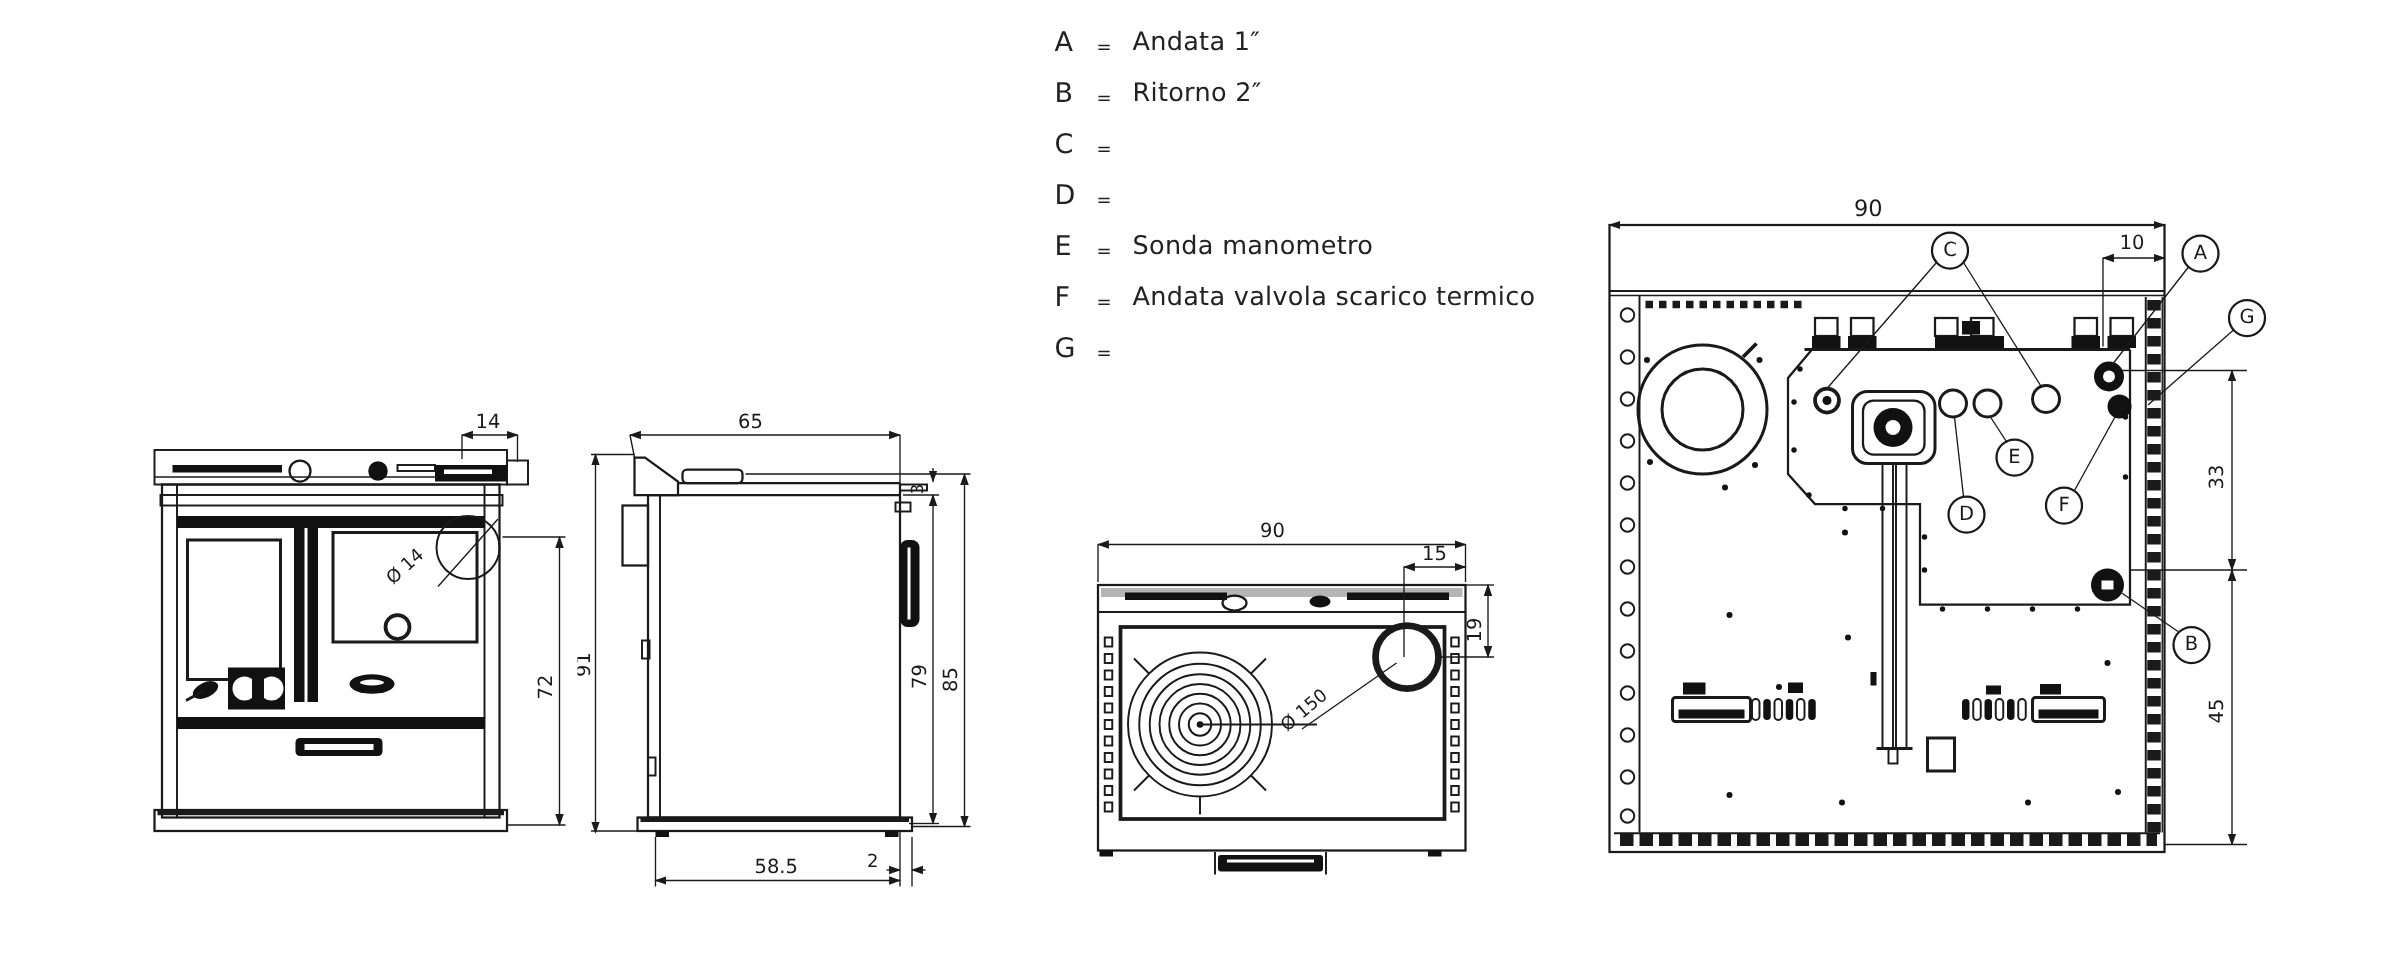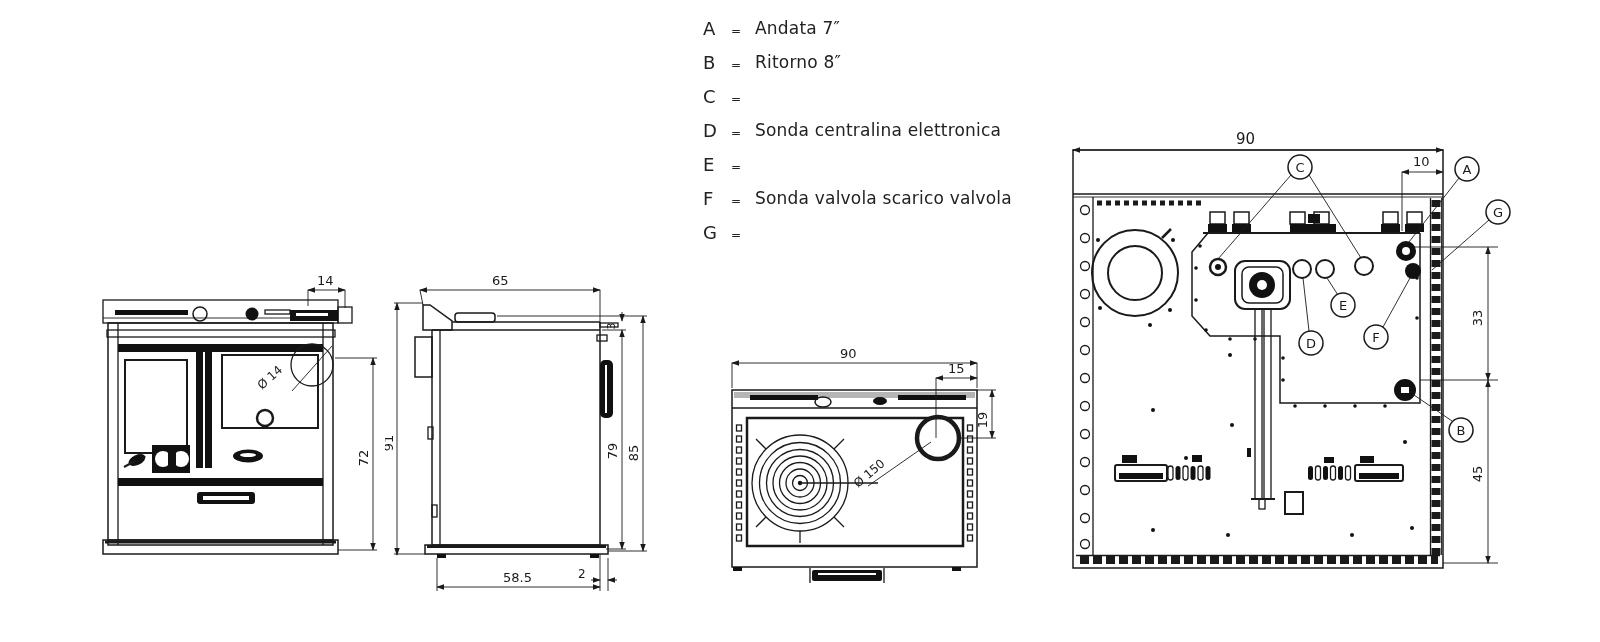--- a/index.html
+++ b/index.html
@@ -30,44 +30,44 @@
 </style>
 </head>
 <body>
 
 <div id="sheet">
 
   <div class="legend">
     <div class="legend-row">
       <span class="lk">A</span>
       <span class="le">=</span>
-      <span class="lt">Andata 7″</span>
+      <span class="lt">Andata 1″</span>
     </div>
     <div class="legend-row">
       <span class="lk">B</span>
       <span class="le">=</span>
-      <span class="lt">Ritorno 8″</span>
+      <span class="lt">Ritorno 2″</span>
     </div>
     <div class="legend-row">
       <span class="lk">C</span>
       <span class="le">=</span>
     </div>
     <div class="legend-row">
       <span class="lk">D</span>
       <span class="le">=</span>
-      <span class="lt">Sonda centralina elettronica</span>
     </div>
     <div class="legend-row">
       <span class="lk">E</span>
       <span class="le">=</span>
+      <span class="lt">Sonda manometro</span>
     </div>
     <div class="legend-row">
       <span class="lk">F</span>
       <span class="le">=</span>
-      <span class="lt">Sonda valvola scarico valvola</span>
+      <span class="lt">Andata valvola scarico termico</span>
     </div>
     <div class="legend-row">
       <span class="lk">G</span>
       <span class="le">=</span>
     </div>
   </div>
 
   <svg class="view" style="left:85px;top:258px;" width="300" height="340" viewBox="0 0 300 340">
     <defs>
       <marker id="fa" viewBox="0 0 10 10" refX="9" refY="5" markerWidth="9" markerHeight="9" orient="auto-start-reverse">

